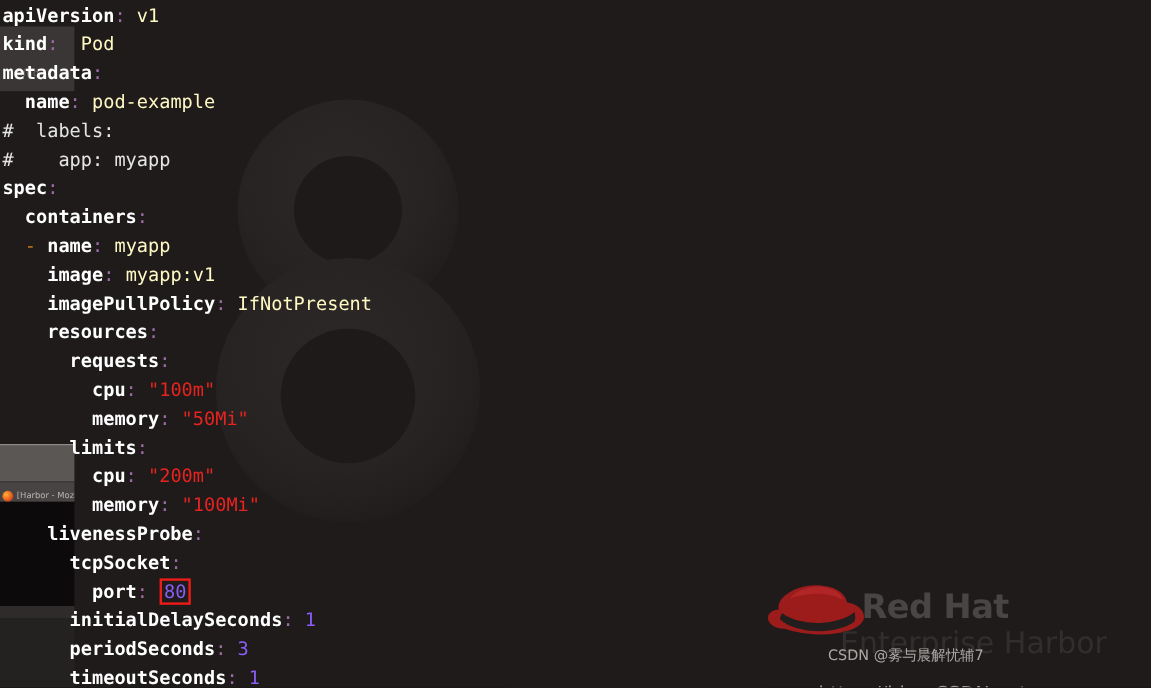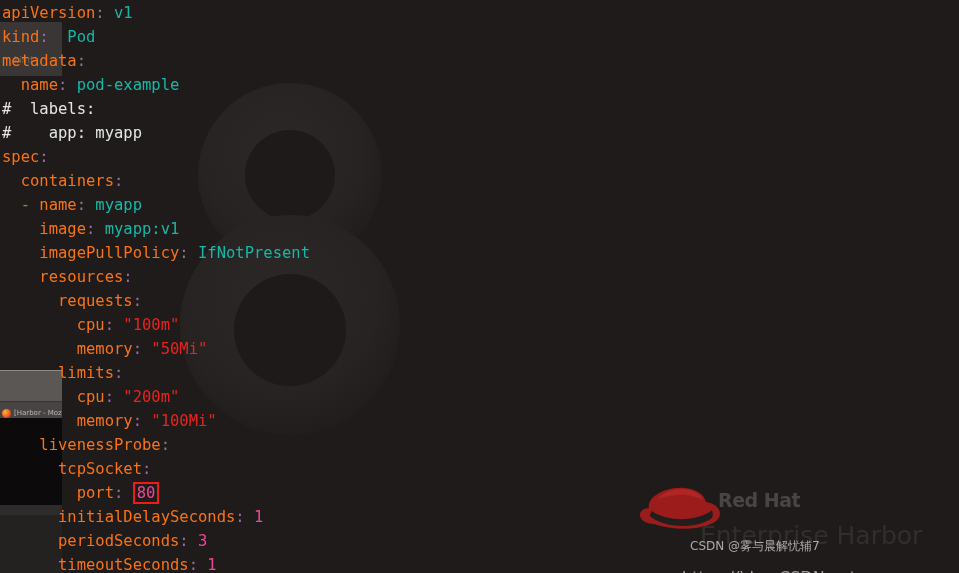--- a/index.html
+++ b/index.html
@@ -16,21 +16,21 @@
 
   
   .wall-8 { position:absolute; left:150px; top:75px; width:350px; height:420px;
             pointer-events:none; }
 
   
   .rhel-logo { position:absolute; left:630px; top:478px; width:320px; height:90px;
                pointer-events:none; }
   .rhel-word { position:absolute; left:718px; top:489px;
                font-family:"DejaVu Sans", sans-serif;
-               font-size:19px; font-weight:bold; color:#4a4545; letter-spacing:-0.5px;
+               font-size:28px; font-weight:bold; color:#4a4545; letter-spacing:-0.5px;
                white-space:nowrap; }
   .rhel-sub  { position:absolute; left:700px; top:521px;
                font-family:"DejaVu Sans", sans-serif;
                font-size:25px; font-weight:400; color:#322e2e; letter-spacing:0px;
                white-space:nowrap; }
 
   
   .bg-win-top {
     position:absolute; left:0; top:22px; width:62px; height:54px;
     background:rgba(150,148,145,0.22);
@@ -77,25 +77,25 @@
 
   
   #code {
     position:absolute; left:0; top:0; width:959px; height:573px;
     padding:1px 0 0 2px;
     font-family:"DejaVu Sans Mono", monospace;
     font-size:15.5px; line-height:24px;
     white-space:pre;
   }
   .ln { height:24px; white-space:pre; }
-  .k    { color:#f97316; }            
+  .k    { color:#ffffff;font-weight:bold; }            
   .col  { color:#9a6ba8; }            
-  .v    { color:#14b8a6; }            
+  .v    { color:#fef9c3; }            
   .str  { color:#e8231f; }            
-  .num  { color:#ec4899; }            
+  .num  { color:#8b5cf6; }            
   .cmt  { color:#e5e5e5; }            
   .dash { color:#c07a1c; }            
 
   
   .hlbox {
     display:inline-block;
     border:2px solid #ee1c16;
     padding:0 2px;
     line-height:18px;
     margin-top:-1px;

